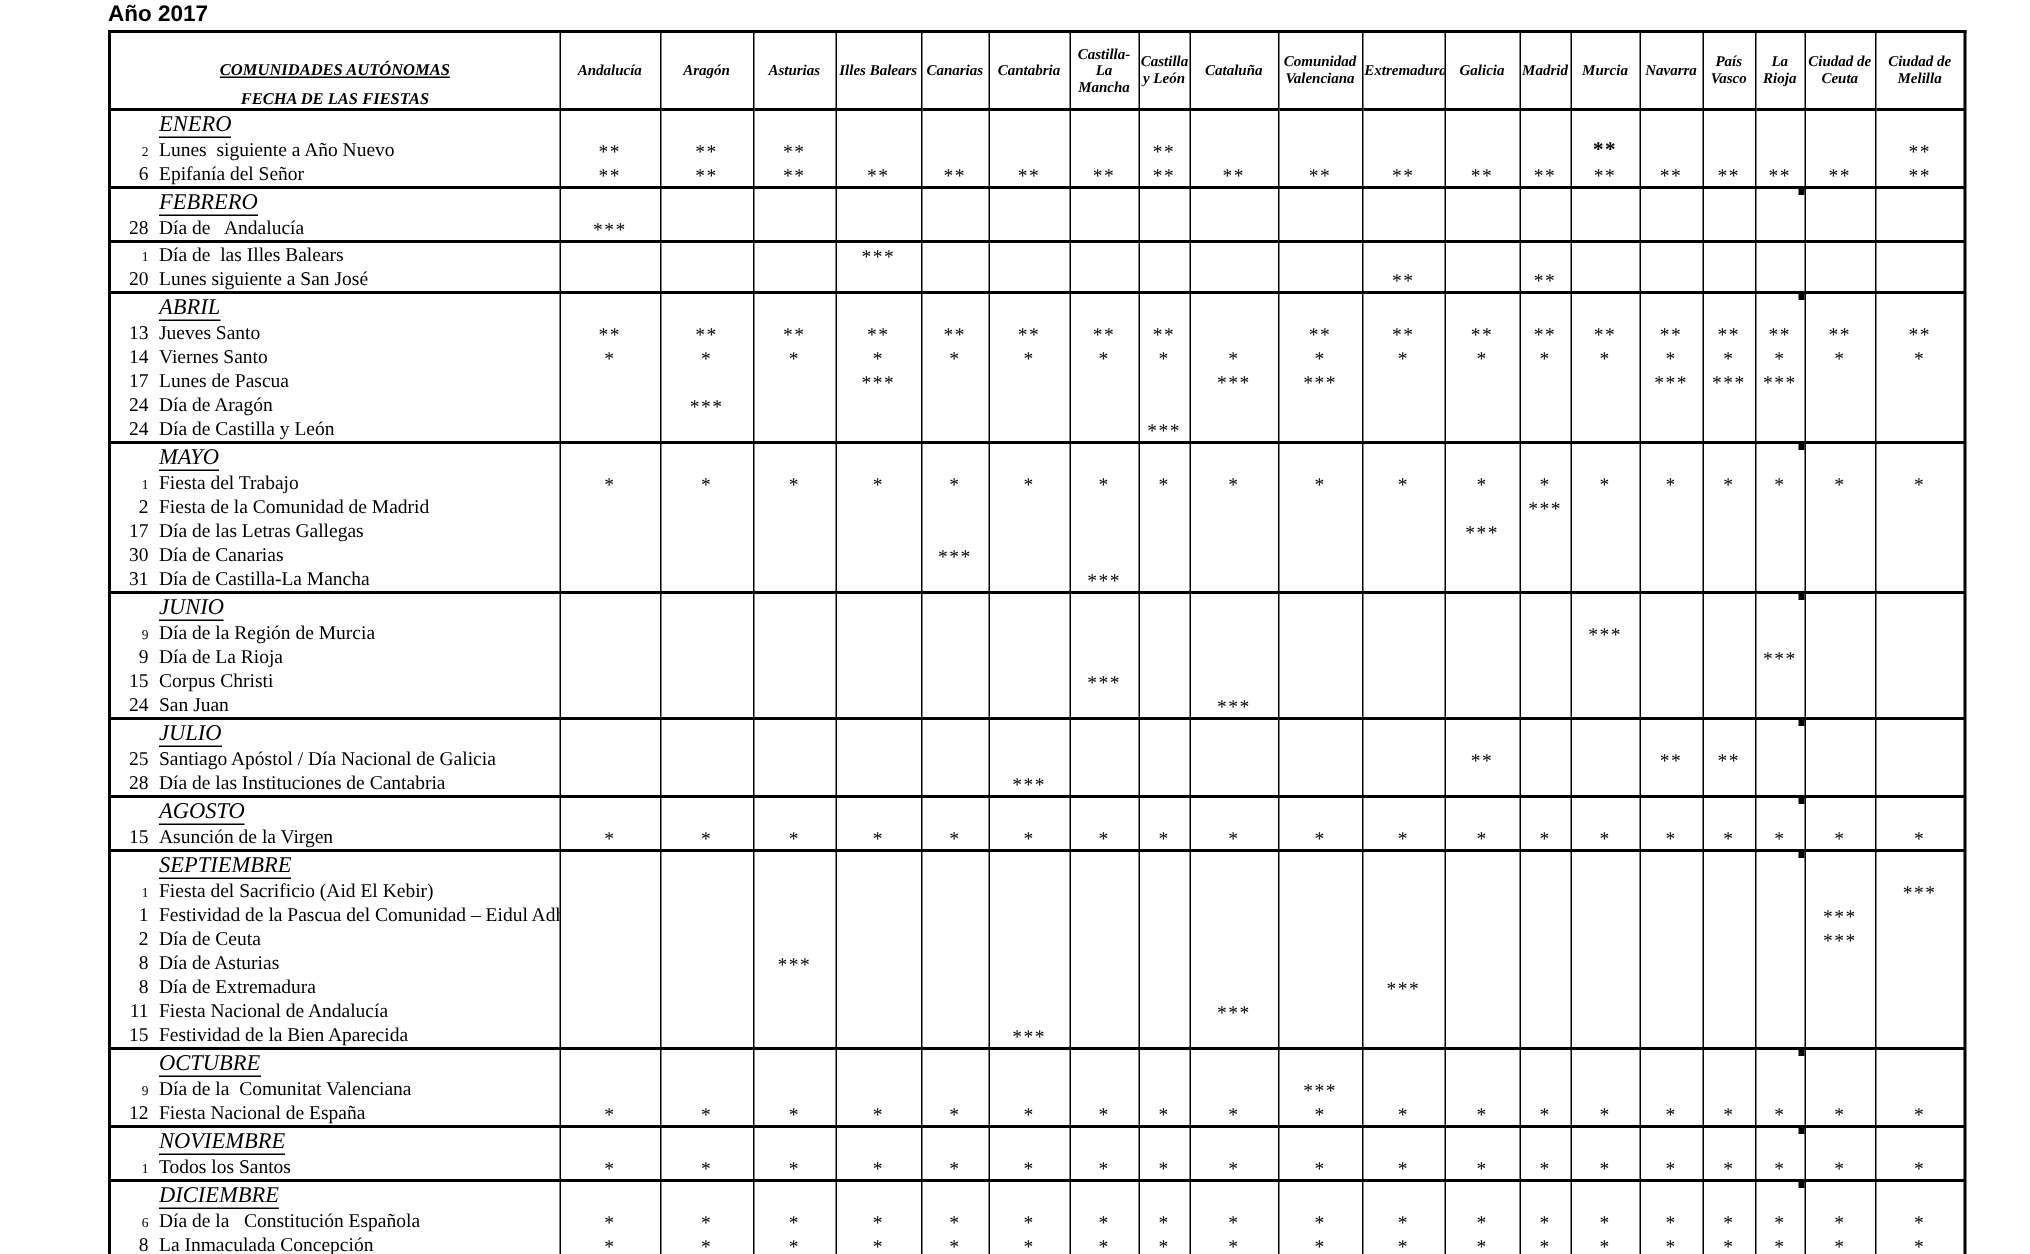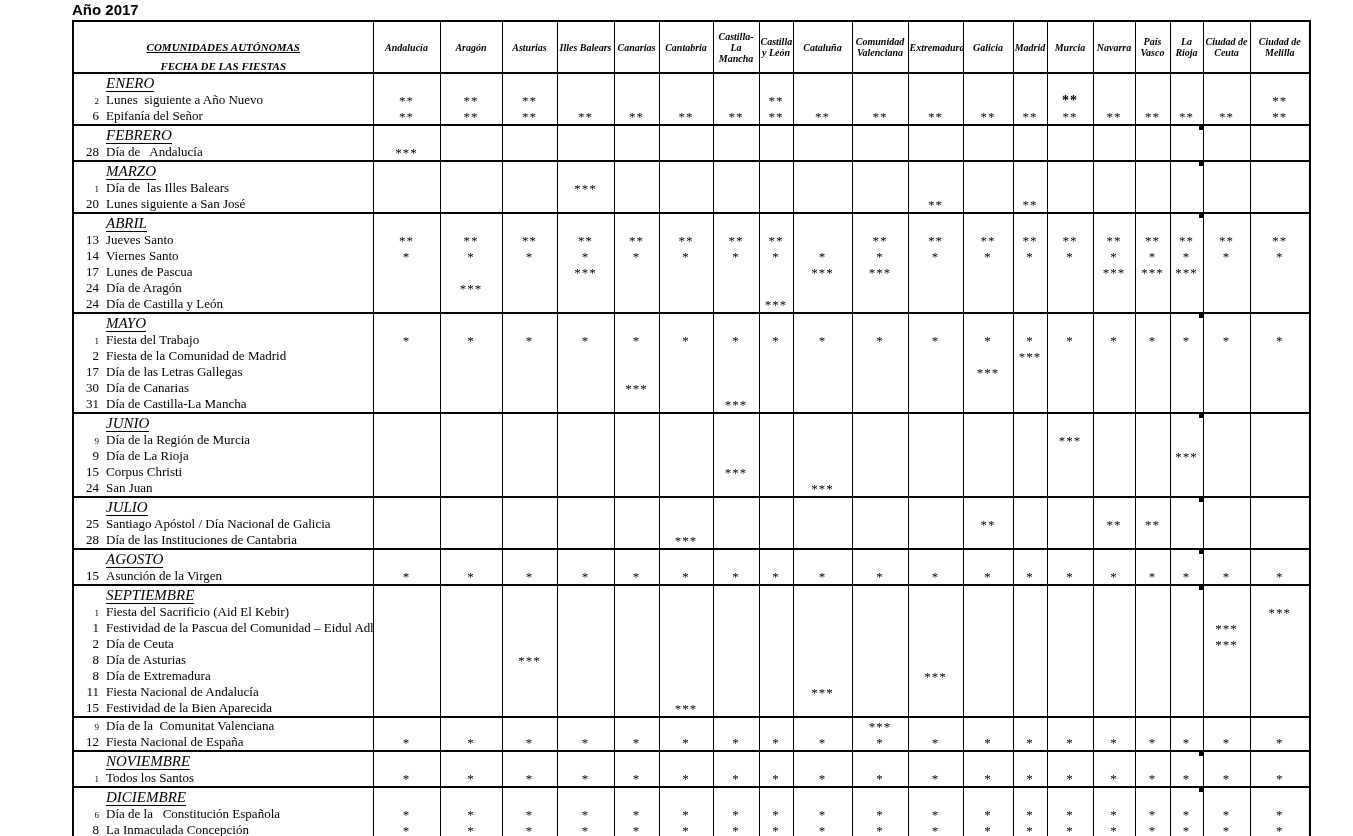--- a/index.html
+++ b/index.html
@@ -190,42 +190,20 @@
         <td class="mark"></td>
         <td class="mark"></td>
         <td class="mark"></td>
         <td class="mark"></td>
         <td class="mark"></td>
         <td class="mark"></td>
         <td class="mark"></td>
       </tr>
     </tbody>
     <tbody>
-      <tr class="month-row notch">
-        <td class="month-cell"><span class="month-name">MARZO</span></td>
-        <td class="mark"></td>
-        <td class="mark"></td>
-        <td class="mark"></td>
-        <td class="mark"></td>
-        <td class="mark"></td>
-        <td class="mark"></td>
-        <td class="mark"></td>
-        <td class="mark"></td>
-        <td class="mark"></td>
-        <td class="mark"></td>
-        <td class="mark"></td>
-        <td class="mark"></td>
-        <td class="mark"></td>
-        <td class="mark"></td>
-        <td class="mark"></td>
-        <td class="mark"></td>
-        <td class="mark"></td>
-        <td class="mark"></td>
-        <td class="mark"></td>
-      </tr>
       <tr class="fiesta-row">
         <td class="label-cell"><span class="day small">1</span><span class="lbl">Día de  las Illes Balears</span></td>
         <td class="mark"></td>
         <td class="mark"></td>
         <td class="mark"></td>
         <td class="mark">***</td>
         <td class="mark"></td>
         <td class="mark"></td>
         <td class="mark"></td>
         <td class="mark"></td>
@@ -930,20 +908,42 @@
         <td class="mark"></td>
         <td class="mark"></td>
         <td class="mark"></td>
         <td class="mark"></td>
         <td class="mark"></td>
         <td class="mark"></td>
         <td class="mark"></td>
       </tr>
     </tbody>
     <tbody>
+      <tr class="month-row notch">
+        <td class="month-cell"><span class="month-name">OCTUBRE</span></td>
+        <td class="mark"></td>
+        <td class="mark"></td>
+        <td class="mark"></td>
+        <td class="mark"></td>
+        <td class="mark"></td>
+        <td class="mark"></td>
+        <td class="mark"></td>
+        <td class="mark"></td>
+        <td class="mark"></td>
+        <td class="mark"></td>
+        <td class="mark"></td>
+        <td class="mark"></td>
+        <td class="mark"></td>
+        <td class="mark"></td>
+        <td class="mark"></td>
+        <td class="mark"></td>
+        <td class="mark"></td>
+        <td class="mark"></td>
+        <td class="mark"></td>
+      </tr>
       <tr class="fiesta-row">
         <td class="label-cell"><span class="day small">9</span><span class="lbl">Día de la  Comunitat Valenciana</span></td>
         <td class="mark"></td>
         <td class="mark"></td>
         <td class="mark"></td>
         <td class="mark"></td>
         <td class="mark"></td>
         <td class="mark"></td>
         <td class="mark"></td>
         <td class="mark"></td>

